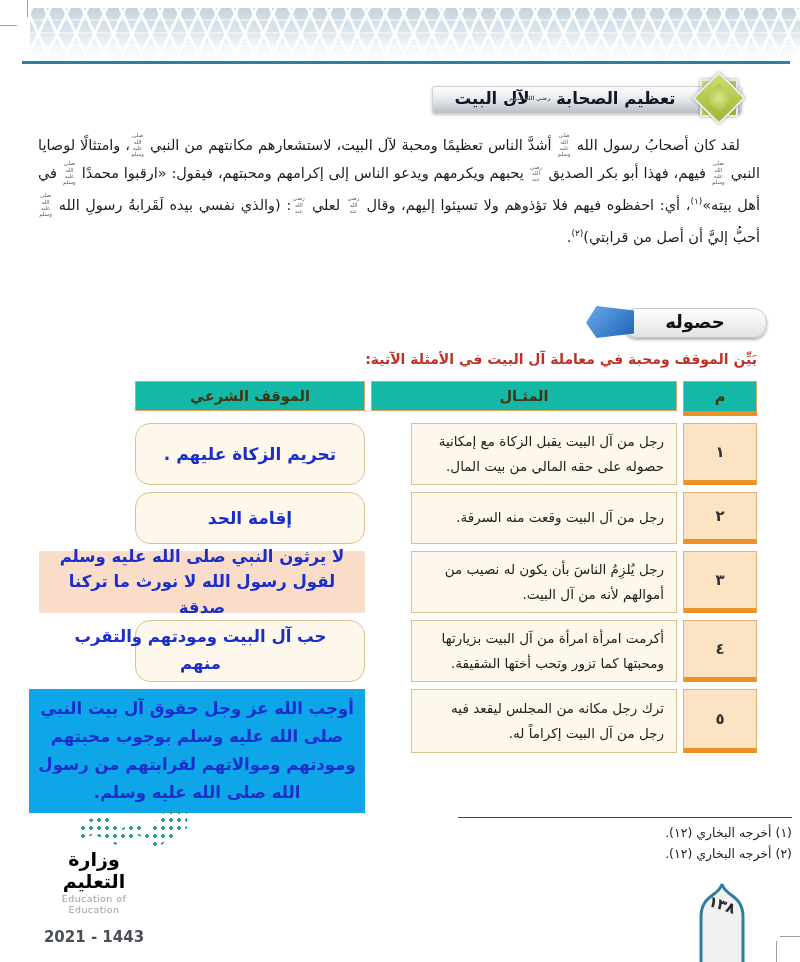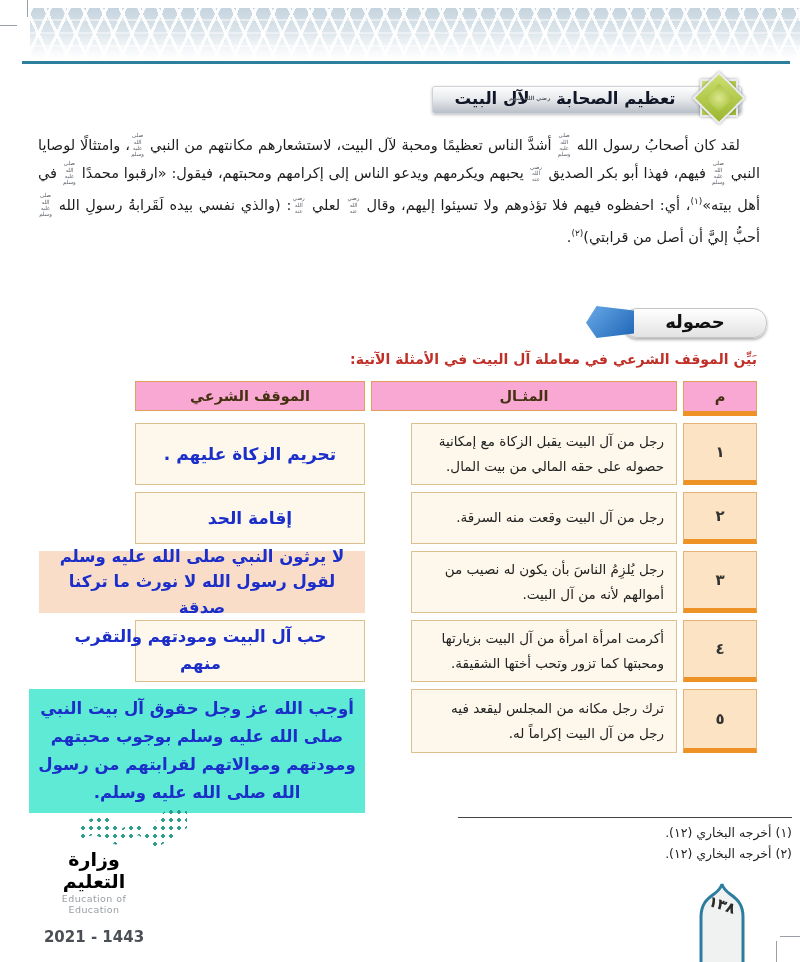--- a/index.html
+++ b/index.html
@@ -48,36 +48,36 @@
   .activity-arrow{position:absolute;top:306px;right:166px;width:48px;height:32px;
     background:linear-gradient(135deg,#6aaae8,#1d65b6);
     clip-path:polygon(100% 14%,22% 0%,0% 52%,22% 100%,100% 86%);
     box-shadow:0 2px 2px rgba(0,0,0,.25);}
   .instruction{position:absolute;top:351px;right:43px;direction:rtl;font-weight:bold;
     font-size:14px;color:#c03028;}
   
   .qtable{position:absolute;top:381px;right:43px;width:622px;direction:rtl;display:grid;
     grid-template-columns:74px 306px 230px;column-gap:6px;row-gap:7px;}
   .cell{box-sizing:border-box;border:1px solid #dcc18f;background:#fdf8eb;}
-  .hcell{box-sizing:border-box;border:1px solid #e0a05c;background:#f9a8d4;height:30px;
+  .hcell{box-sizing:border-box;border:1px solid #e0a05c;background:#14b8a6;height:30px;
     display:flex;align-items:center;justify-content:center;font-weight:bold;font-size:14.5px;color:#43310f;}
   .hcell.num{border-bottom:5px solid #ef9226;height:35px;}
   .numcell{box-sizing:border-box;border:1px solid #e7b277;border-bottom:5px solid #ef9226;
     background:#fbe3c4;display:flex;align-items:center;justify-content:center;
     font-weight:bold;font-size:15px;color:#333;}
   .excell{display:flex;align-items:center;padding:5px 12px;font-size:13.5px;line-height:1.85;
     color:#222;text-align:right;margin-left:40px;}
-  .anscell{position:relative;display:flex;align-items:center;justify-content:center;text-align:center;}
+  .anscell{position:relative;display:flex;align-items:center;justify-content:center;text-align:center;border-radius:15px;}
   .blue{color:#1b2ec9;font-weight:bold;font-size:17px;}
   .r1{min-height:52px;} .r2{min-height:52px;text-align:right;} .r3{min-height:58px;} .r4{min-height:62px;} .r5{min-height:64px;}
   .overlay{position:absolute;display:flex;align-items:center;justify-content:center;
     text-align:center;font-weight:bold;color:#1b2ec9;}
   .ov3{top:-1px;bottom:-1px;right:-1px;left:-97px;background:#f9ddc9;font-size:16.5px;line-height:1.55;padding:12px 8px;}
   .ov4{top:0;bottom:0;right:-1px;left:-100px;background:transparent;font-size:16.5px;line-height:1.6;padding:0 18px;}
-  .ov5{top:-1px;right:-1px;left:-107px;height:120px;background:#5eead4;font-size:16.5px;line-height:1.7;padding:2px 4px;}
+  .ov5{top:-1px;right:-1px;left:-107px;height:120px;background:#0ea5e9;font-size:16.5px;line-height:1.7;padding:2px 4px;}
   
   .fn-rule{position:absolute;top:817px;left:458px;width:334px;height:1px;background:#444;}
   .footnotes{position:absolute;top:823px;right:8px;direction:rtl;text-align:right;
     font-size:12.5px;color:#222;line-height:1.65;}
   
   .logo{position:absolute;left:35px;top:808px;width:150px;}
   .logo-dots{width:108px;height:40px;margin-left:44px;
     background-image:radial-gradient(circle,#2f9e8e 1.6px,transparent 2px);
     background-size:8px 8px;
     clip-path:polygon(0 42%,22% 12%,38% 55%,52% 30%,62% 62%,82% 0,100% 8%,100% 50%,72% 100%,55% 68%,34% 92%,14% 66%,0 80%);}
@@ -109,21 +109,21 @@
     <div class="star-sq"></div>
     <div class="star-sq rot"></div>
     <div class="star-core"></div>
   </div>
 
   <div class="intro"><span class="indent"></span><span>لقد كان أصحابُ رسول الله </span><span class="hon">صلى الله عليه وسلم</span><span> أشدَّ الناس تعظيمًا ومحبة لآل البيت، لاستشعارهم مكانتهم من النبي </span><span class="hon">صلى الله عليه وسلم</span><span>، وامتثالًا لوصايا النبي </span><span class="hon">صلى الله عليه وسلم</span><span> فيهم، فهذا أبو بكر الصديق </span><span class="hon">رضي الله عنه</span><span> يحبهم ويكرمهم ويدعو الناس إلى إكرامهم ومحبتهم، فيقول: «ارقبوا محمدًا </span><span class="hon">صلى الله عليه وسلم</span><span> في أهل بيته»</span><sup class="fn">(١)</sup><span>، أي: احفظوه فيهم فلا تؤذوهم ولا تسيئوا إليهم، وقال </span><span class="hon">رضي الله عنه</span><span> لعلي </span><span class="hon">رضي الله عنه</span><span>: (والذي نفسي بيده لَقَرابةُ رسولِ الله </span><span class="hon">صلى الله عليه وسلم</span><span> أحبُّ إليَّ أن أصل من قرابتي)</span><sup class="fn">(٢)</sup><span>.</span></div>
 
   <div class="activity-pill"></div>
   <div class="activity-arrow"></div>
   <div class="activity-label">حصوله</div>
-  <div class="instruction">بَيِّن الموقف الشرعي في معاملة آل البيت في الأمثلة الآتية:</div>
+  <div class="instruction">بَيِّن الموقف ومحبة في معاملة آل البيت في الأمثلة الآتية:</div>
 
   <div class="qtable">
     <div class="hcell num">م</div>
     <div class="hcell">المثـال</div>
     <div class="hcell">الموقف الشرعي</div>
 
     <div class="numcell r1">١</div>
     <div class="cell excell r1">
         <div>رجل من آل البيت يقبل الزكاة مع إمكانية حصوله على حقه المالي من بيت المال.</div>
       </div>

